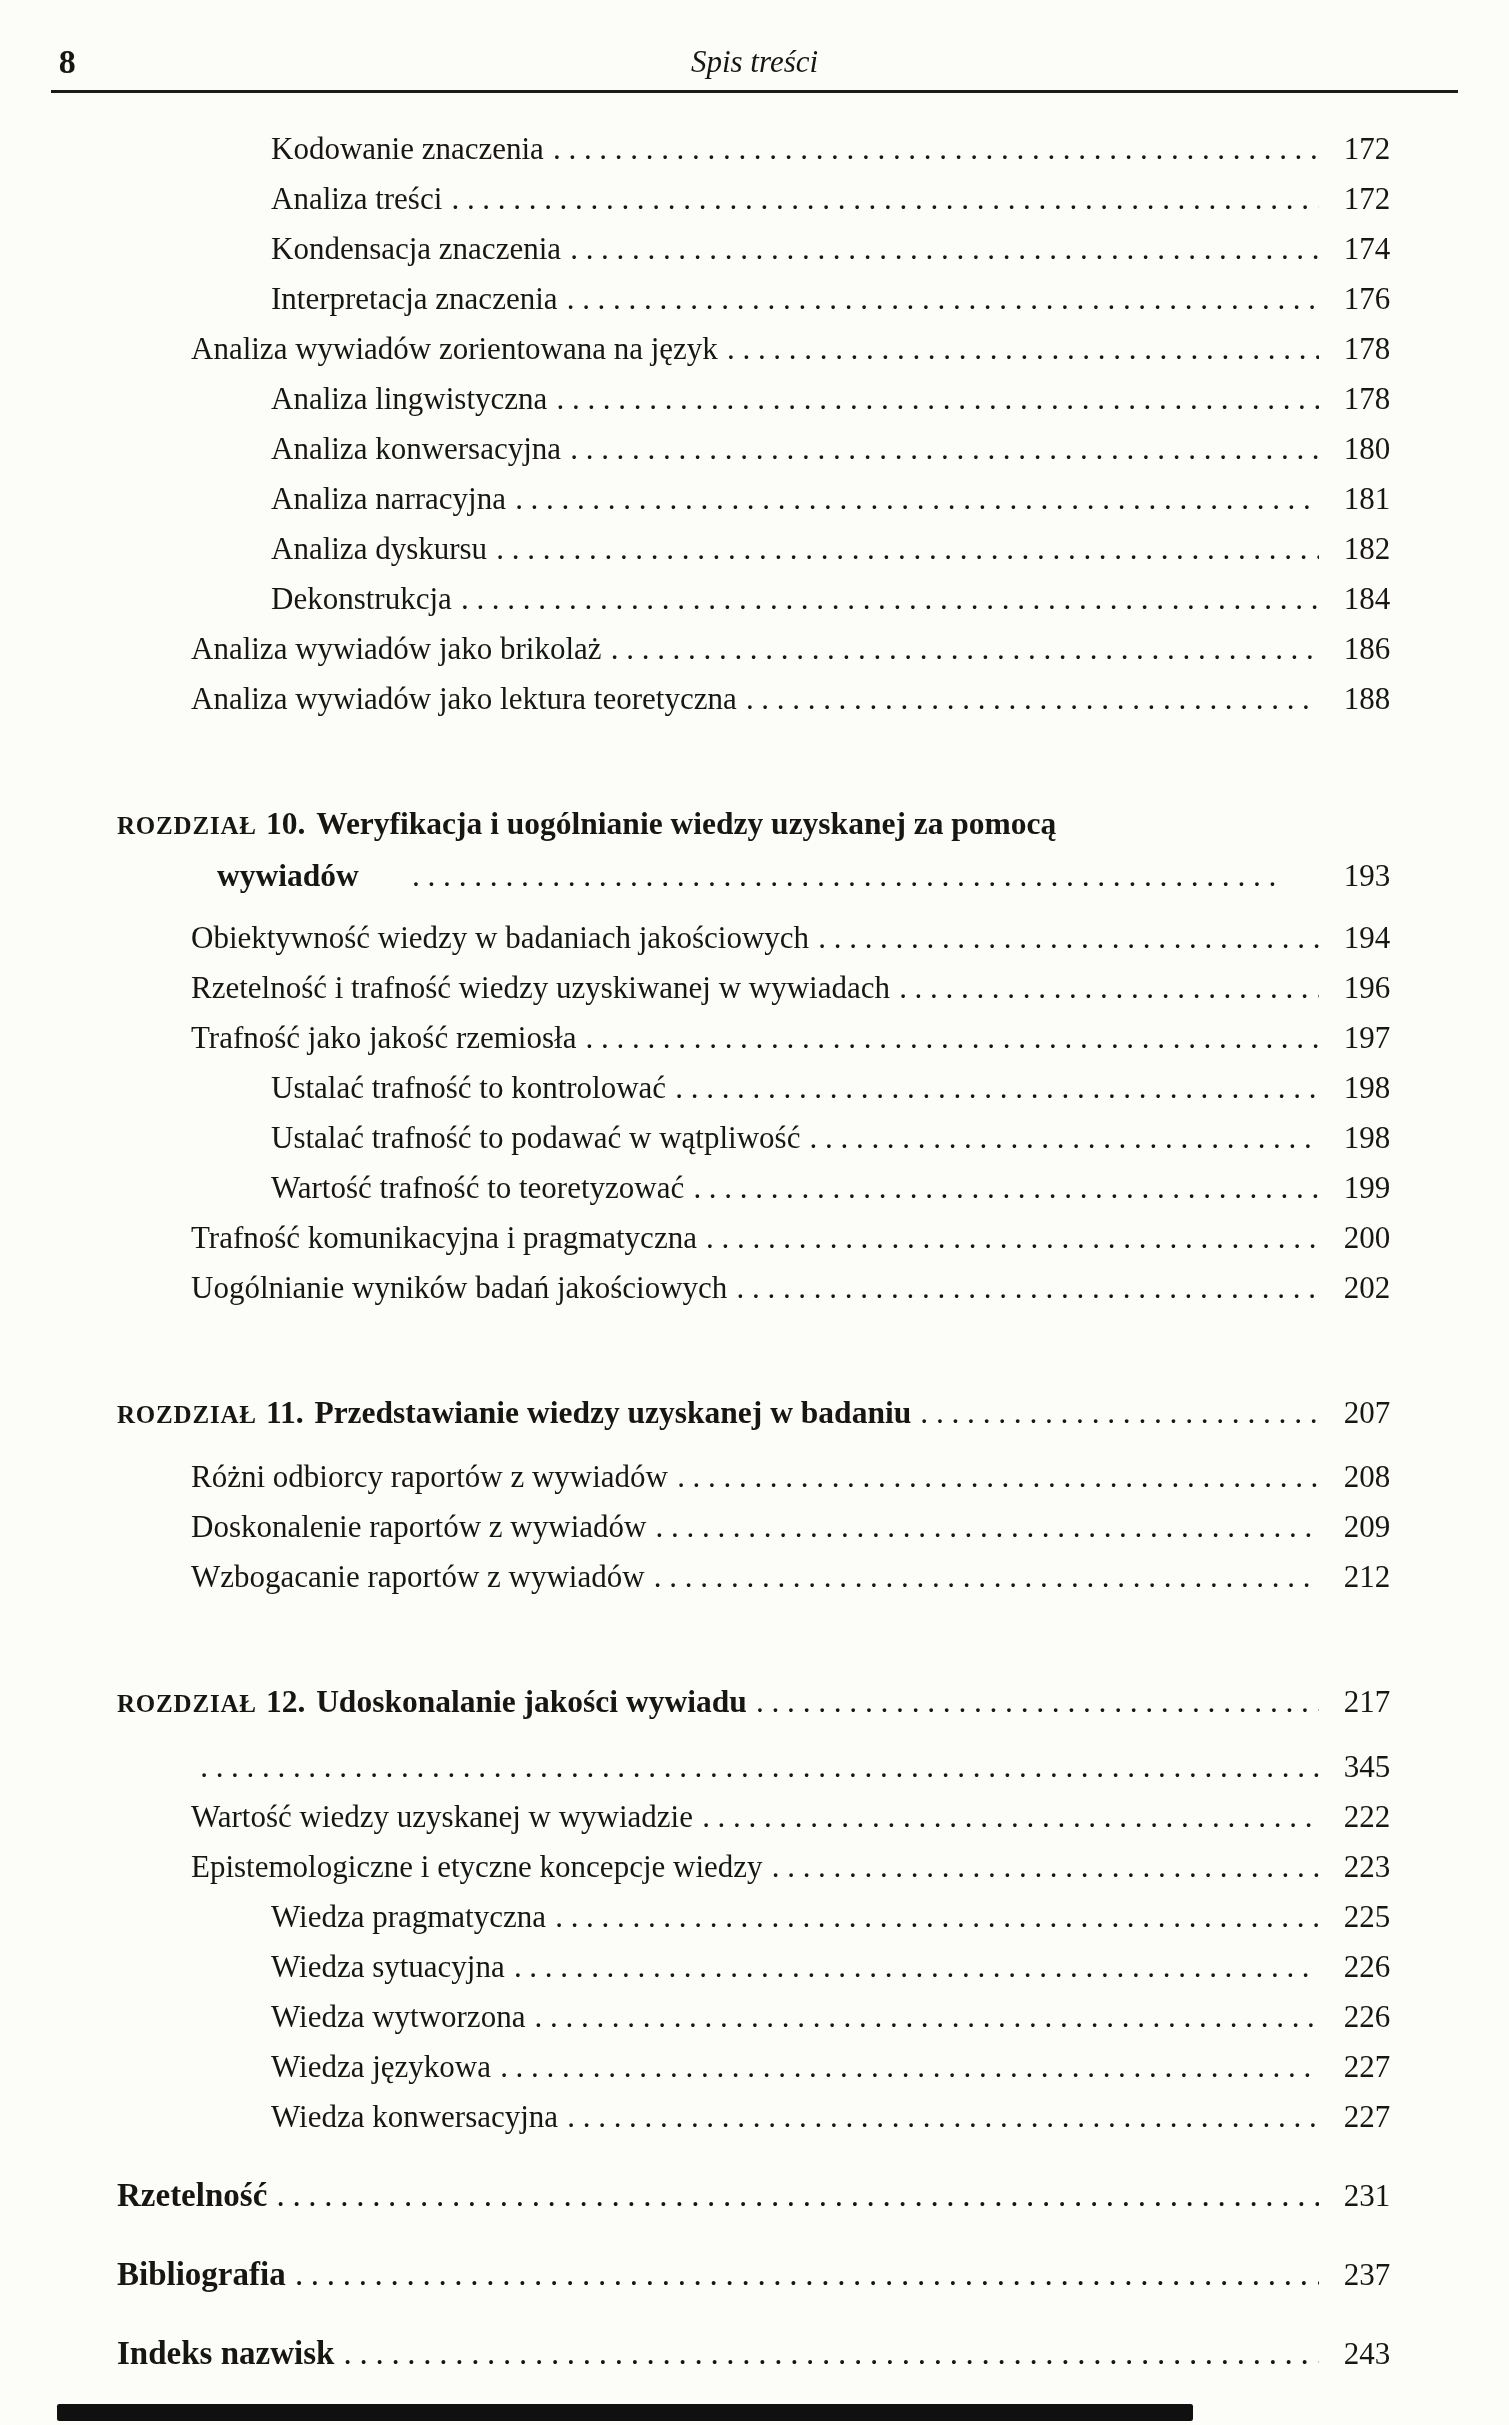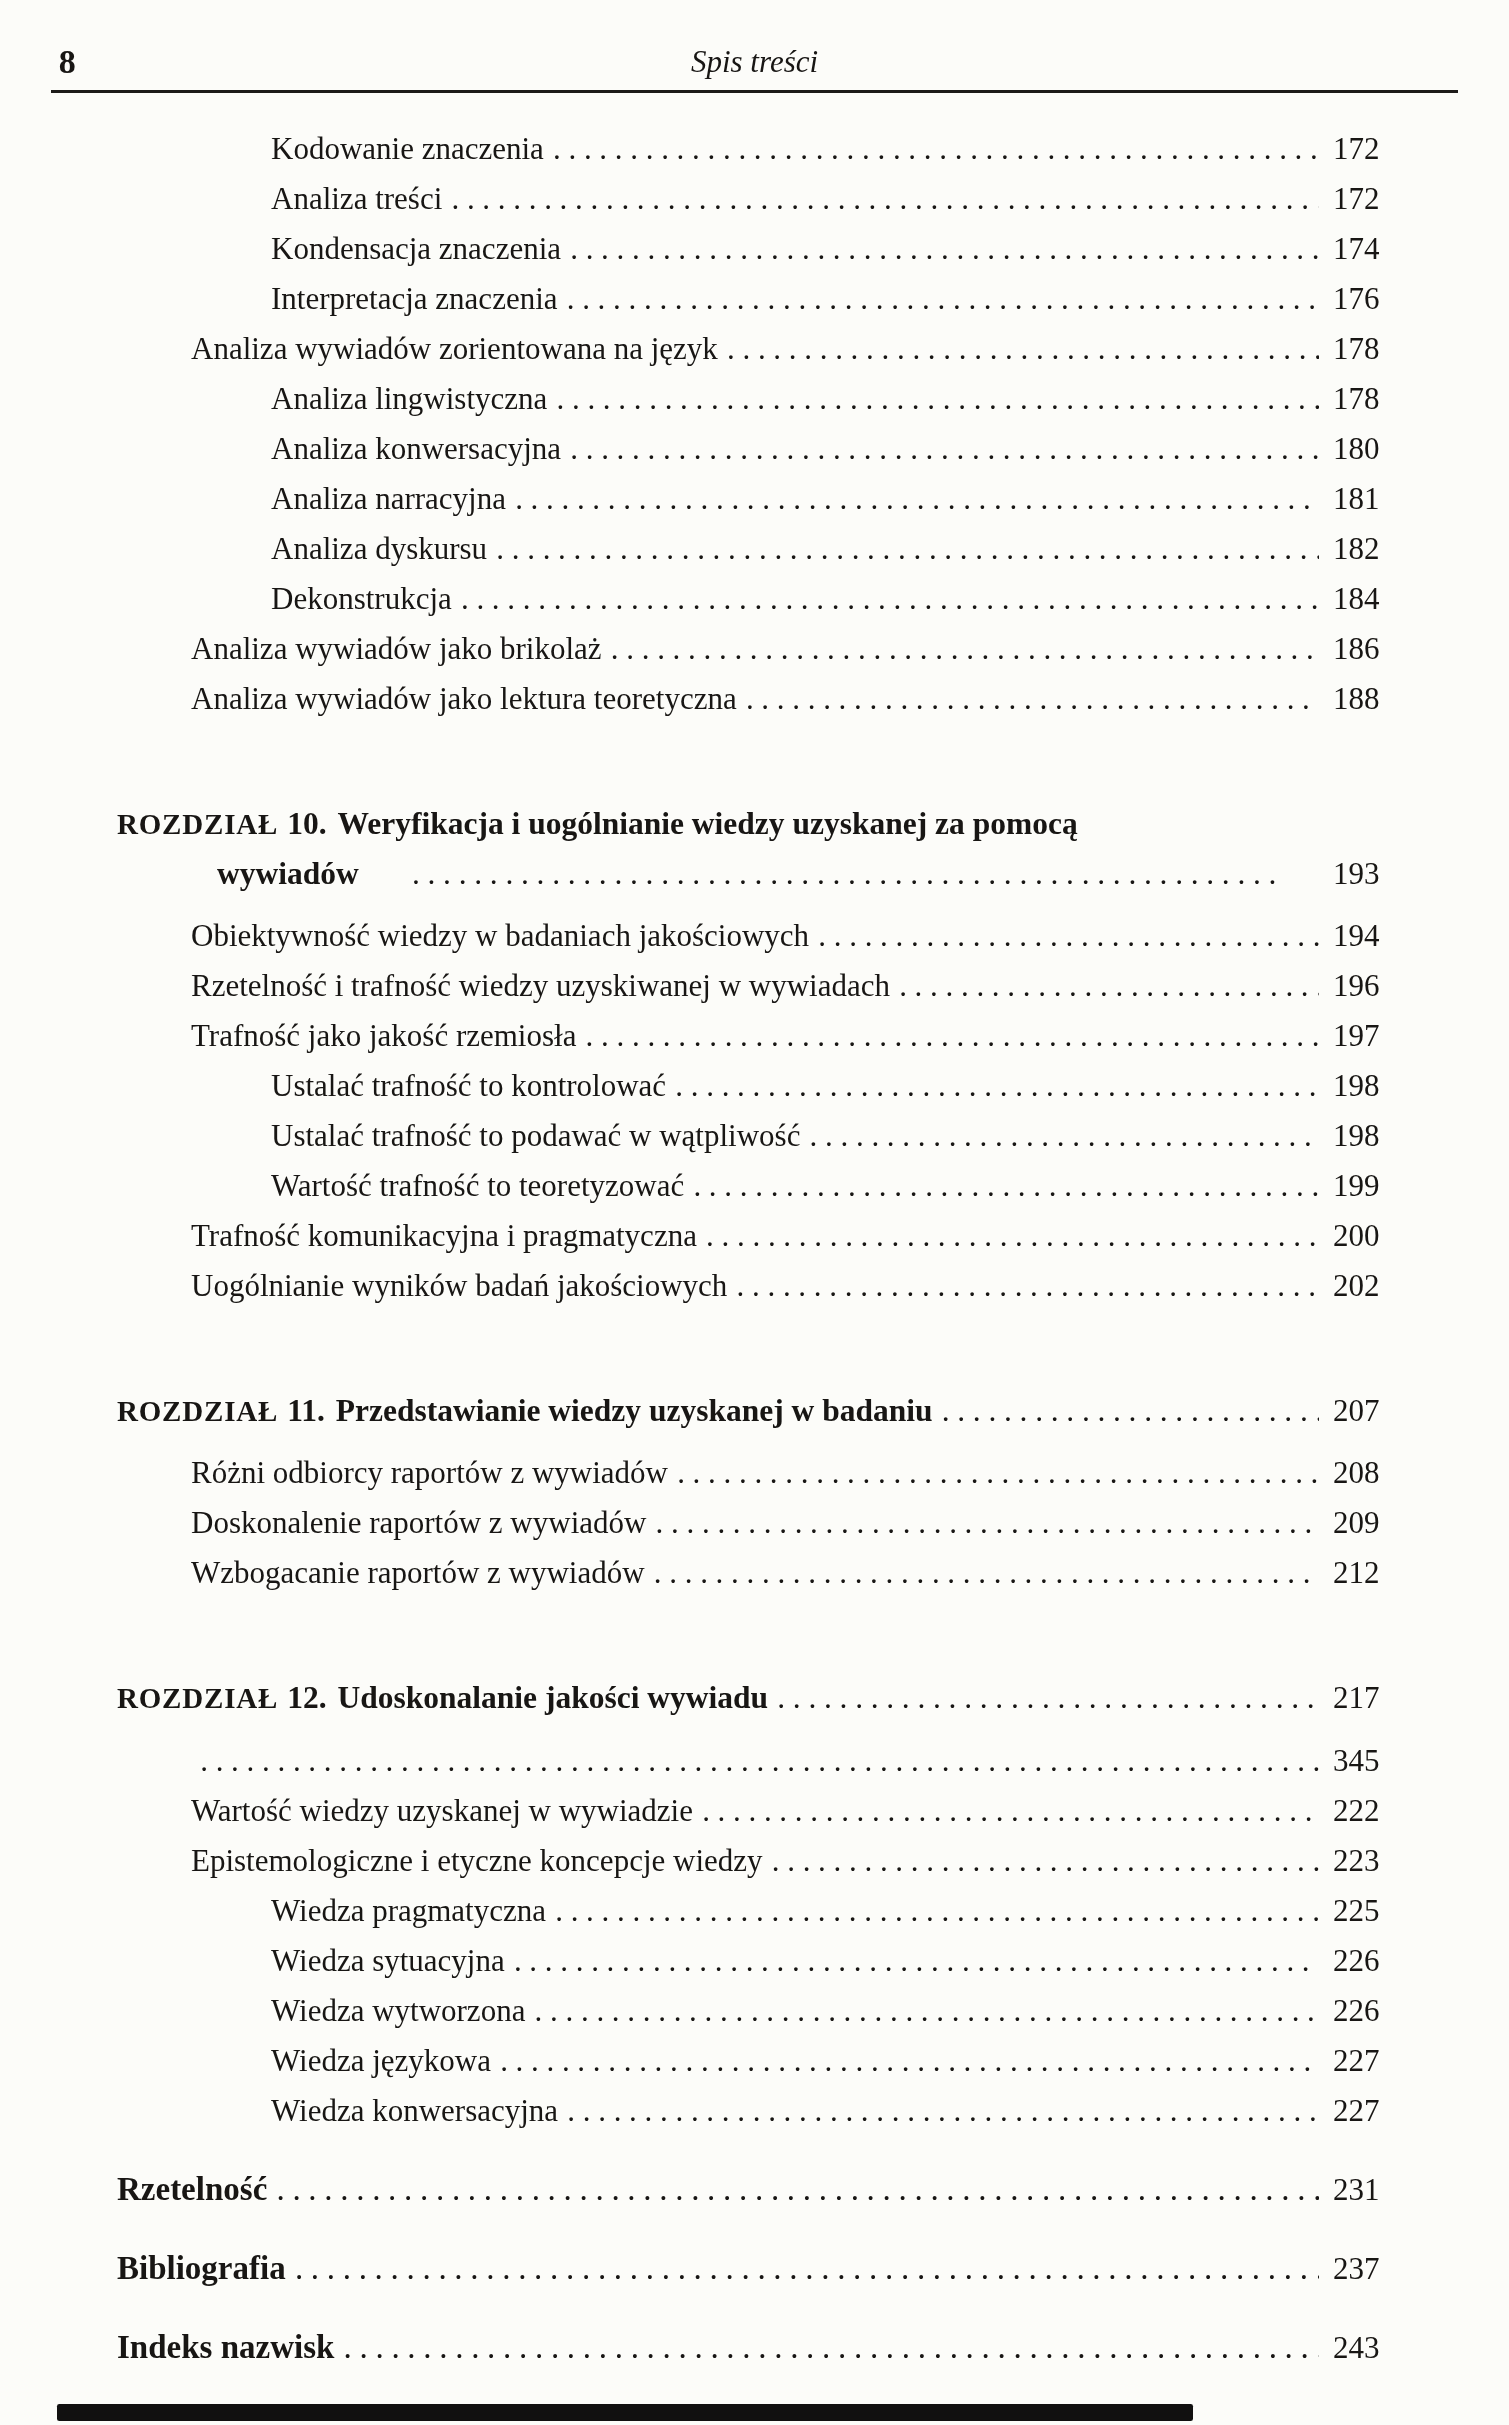--- a/index.html
+++ b/index.html
@@ -44,30 +44,30 @@
     margin: 0 14px 0 9.2px;
     letter-spacing: 7.7px;
     font-weight: 400;
   }
   .dots::before {
     content: "....................................................................................................................";
   }
   .pg {
     flex: 0 0 auto;
     min-width: 68px;
-    text-align: left;
+    text-align: center;
     font-weight: 400;
     font-size: 31px;
   }
 
   
   .chapter { font-weight: 700; font-size: 31.5px; margin-top: 31px; }
   .chapter.cont { margin-top: 0; padding-left: 100px; gap: 44px; }
   .chapter.end { margin-bottom: 12.3px; }
-  .ch-word { font-size: 29px; letter-spacing: 0.8px; margin-right: 9.2px; }
+  .ch-word { font-size: 25px; letter-spacing: 0.8px; margin-right: 9.2px; }
   .ch-num { margin-right: 10.8px; margin-top: 44px; }
 
   
   .back { font-weight: 700; font-size: 33px; margin-top: 28px; }
 
   
   .scan-bar {
     position: absolute;
     left: 57px;
     bottom: 4.6px;

